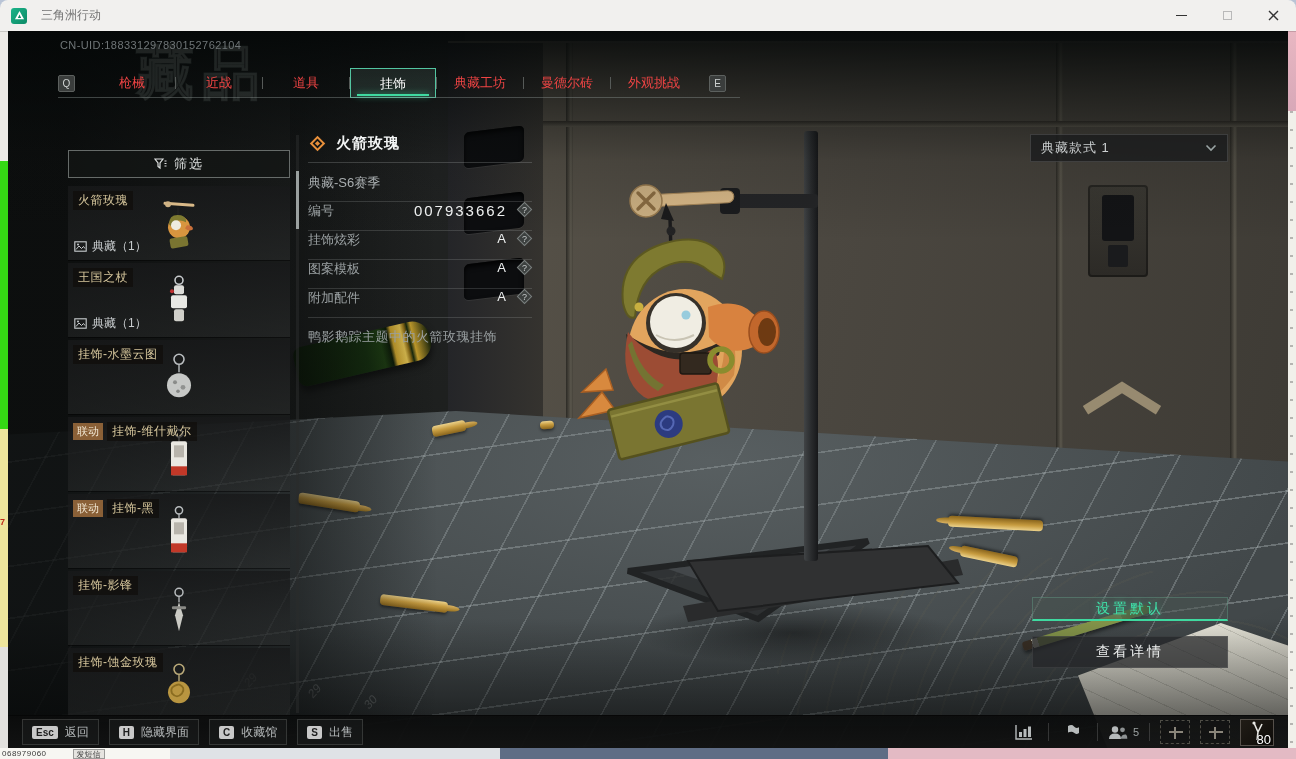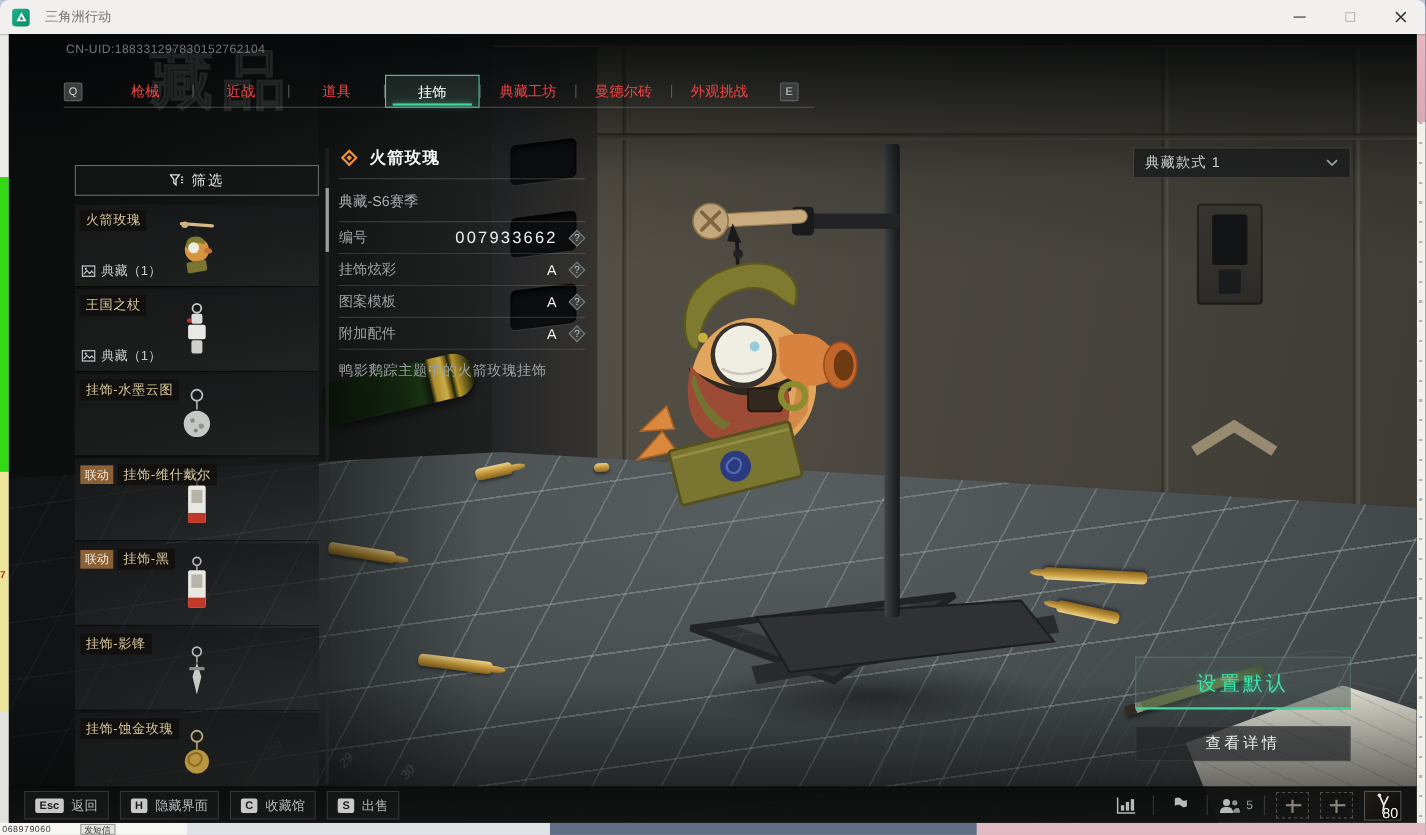--- a/index.html
+++ b/index.html
@@ -109,34 +109,34 @@
   .item-footer{position:absolute;bottom:5px;left:6px;display:flex;gap:5px;align-items:center;color:#c9cdcf;font-size:12px;z-index:2;}
   .thumb{position:absolute;left:50%;top:50%;transform:translate(-50%,-46%);width:44px;height:58px;}
   .list-scroll{position:absolute;left:288px;top:104px;width:3px;height:578px;background:rgba(42,44,44,.55);z-index:20;}
   .list-scroll i{position:absolute;left:0;top:36px;width:3px;height:58px;background:#9aa09f;display:block;}
 
   .detail{position:absolute;left:300px;top:96px;width:224px;z-index:20;}
   .d-title{display:flex;align-items:center;gap:9px;height:32px;}
   .d-name{font-size:15px;font-weight:bold;color:#f2f4f4;letter-spacing:1px;}
   .d-sep{height:1px;background:rgba(200,206,206,.22);margin:3px 0;}
   .d-season{color:#a9aeb0;font-size:13px;padding:8px 0 9px;border-bottom:1px solid rgba(200,206,206,.18);}
-  .d-row{display:flex;align-items:center;height:29px;border-bottom:1px solid rgba(200,206,206,.18);}
+  .d-row{display:flex;align-items:flex-start;height:29px;border-bottom:1px solid rgba(200,206,206,.18);}
   .d-label{color:#9aa0a2;font-size:13px;}
   .d-value{margin-left:auto;color:#eef0f0;font-size:13px;letter-spacing:1px;padding-right:10px;}
   .d-value.num{font-size:15px;letter-spacing:2px;}
   .d-help{width:15px;height:15px;position:relative;flex:none;}
   .d-help i{position:absolute;inset:2px;transform:rotate(45deg);background:#3c403f;border:1px solid #7a7f7e;display:block;}
   .d-help b{position:absolute;inset:0;display:flex;align-items:center;justify-content:center;font-size:9px;color:#c6caca;font-weight:normal;}
   .d-desc{padding-top:10px;color:#9aa0a2;font-size:13px;letter-spacing:.5px;}
 
   .dropdown{position:absolute;left:1022px;top:103px;width:198px;height:28px;z-index:20;background:rgba(26,28,29,.8);border:1px solid rgba(255,255,255,.14);display:flex;align-items:center;padding:0 10px;color:#ccd0d1;font-size:13px;letter-spacing:1px;}
   .dropdown .chev{margin-left:auto;display:flex;}
 
   .actions{position:absolute;left:1024px;top:566px;width:196px;z-index:20;}
-  .btn-default{height:48px;background:rgba(72,84,80,.5);border:1px solid rgba(120,210,175,.25);border-bottom:2px solid #3fd9a0;color:#3fe0a8;font-size:18px;letter-spacing:3px;display:flex;align-items:center;justify-content:center;text-shadow:0 0 7px rgba(63,224,168,.55);margin-bottom:15px;}
+  .btn-default{height:24px;background:rgba(72,84,80,.5);border:1px solid rgba(120,210,175,.25);border-bottom:2px solid #3fd9a0;color:#3fe0a8;font-size:14px;letter-spacing:3px;display:flex;align-items:center;justify-content:center;text-shadow:0 0 7px rgba(63,224,168,.55);margin-bottom:15px;}
   .btn-details{height:32px;background:rgba(36,38,40,.74);border:1px solid rgba(255,255,255,.08);color:#eceeee;font-size:14px;letter-spacing:3px;display:flex;align-items:center;justify-content:center;}
 
   .bottombar{position:absolute;left:0;bottom:0;width:1280px;height:33px;z-index:30;background:linear-gradient(180deg,rgba(11,12,12,.92),rgba(17,18,18,.94));border-top:1px solid rgba(0,0,0,.6);display:flex;align-items:center;padding:0 14px;gap:10px;}
   .shortcut{display:flex;align-items:center;gap:7px;border:1px solid rgba(112,114,112,.35);background:rgba(28,29,29,.5);height:22px;padding:12px 9px;}
   .shortcut .key{background:#c9c9c9;color:#1d1d1d;font-size:10px;font-weight:bold;padding:1px 4px;border-radius:2px;min-width:12px;text-align:center;}
   .shortcut .sk-label{color:#b4b8b9;font-size:12px;}
   .bb-spacer{flex:1;}
   .icon-btn{width:28px;height:22px;display:flex;align-items:center;justify-content:center;}
   .ic-sep{width:1px;height:18px;background:rgba(122,124,122,.35);}
   .social{display:flex;align-items:center;gap:5px;color:#9aa0a0;font-size:11px;}

